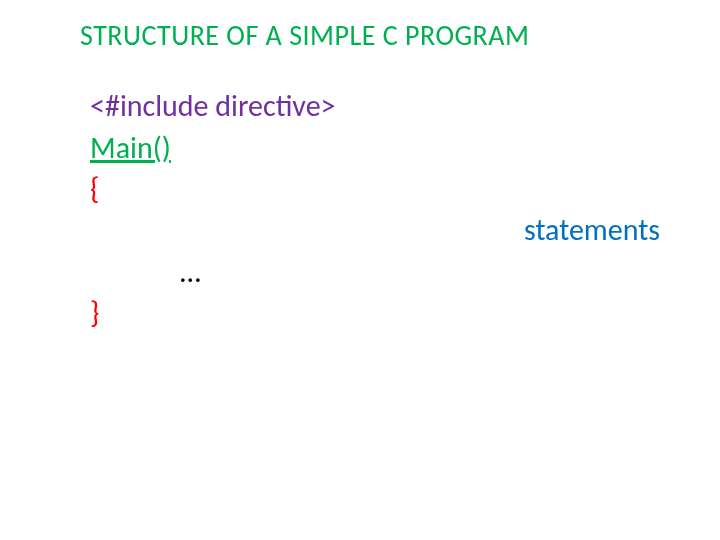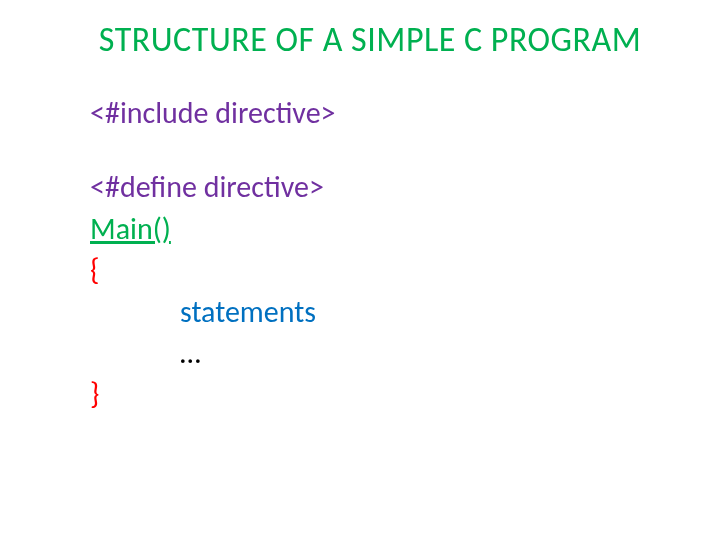--- a/index.html
+++ b/index.html
@@ -6,46 +6,44 @@
     body {
       width: 720px;
       height: 540px;
       background: #ffffff;
       font-family: Calibri, 'Segoe UI', Arial, sans-serif;
       padding: 20px 60px 20px 80px;
       overflow: hidden;
     }
     .title {
       color: #00b050;
-      font-size: 34px;
+      font-size: 28px;
       font-weight: 400;
-      text-align: center;
       line-height: 1.15;
       margin-bottom: 14px;
       letter-spacing: 0.5px;
     }
     .content {
       font-size: 30px;
       line-height: 1.38;
       padding-left: 10px;
     }
     .line { display: block; }
     .purple { color: #7030a0; margin-top: 33px; }
     .green { color: #00b050; text-decoration: underline; }
     .red { color: #ff0000; }
-    .blue { color: #0070c0; }
+    .blue { color: #0070c0; text-align: right; }
     .black { color: #000000; }
     .indent { padding-left: 90px; }
   </style>
 </head>
 <body>
 
 <h1 class="title">STRUCTURE OF A SIMPLE C PROGRAM</h1>
 
 <div class="content">
   <span class="line purple">&lt;#include directive&gt;</span>
-  <span class="line purple">&lt;#define directive&gt;</span>
   <span class="line green">Main()</span>
   <span class="line red">{</span>
   <span class="line blue indent">statements</span>
   <span class="line black indent">…</span>
   <span class="line red">}</span>
 </div>
 
 </body></html>

